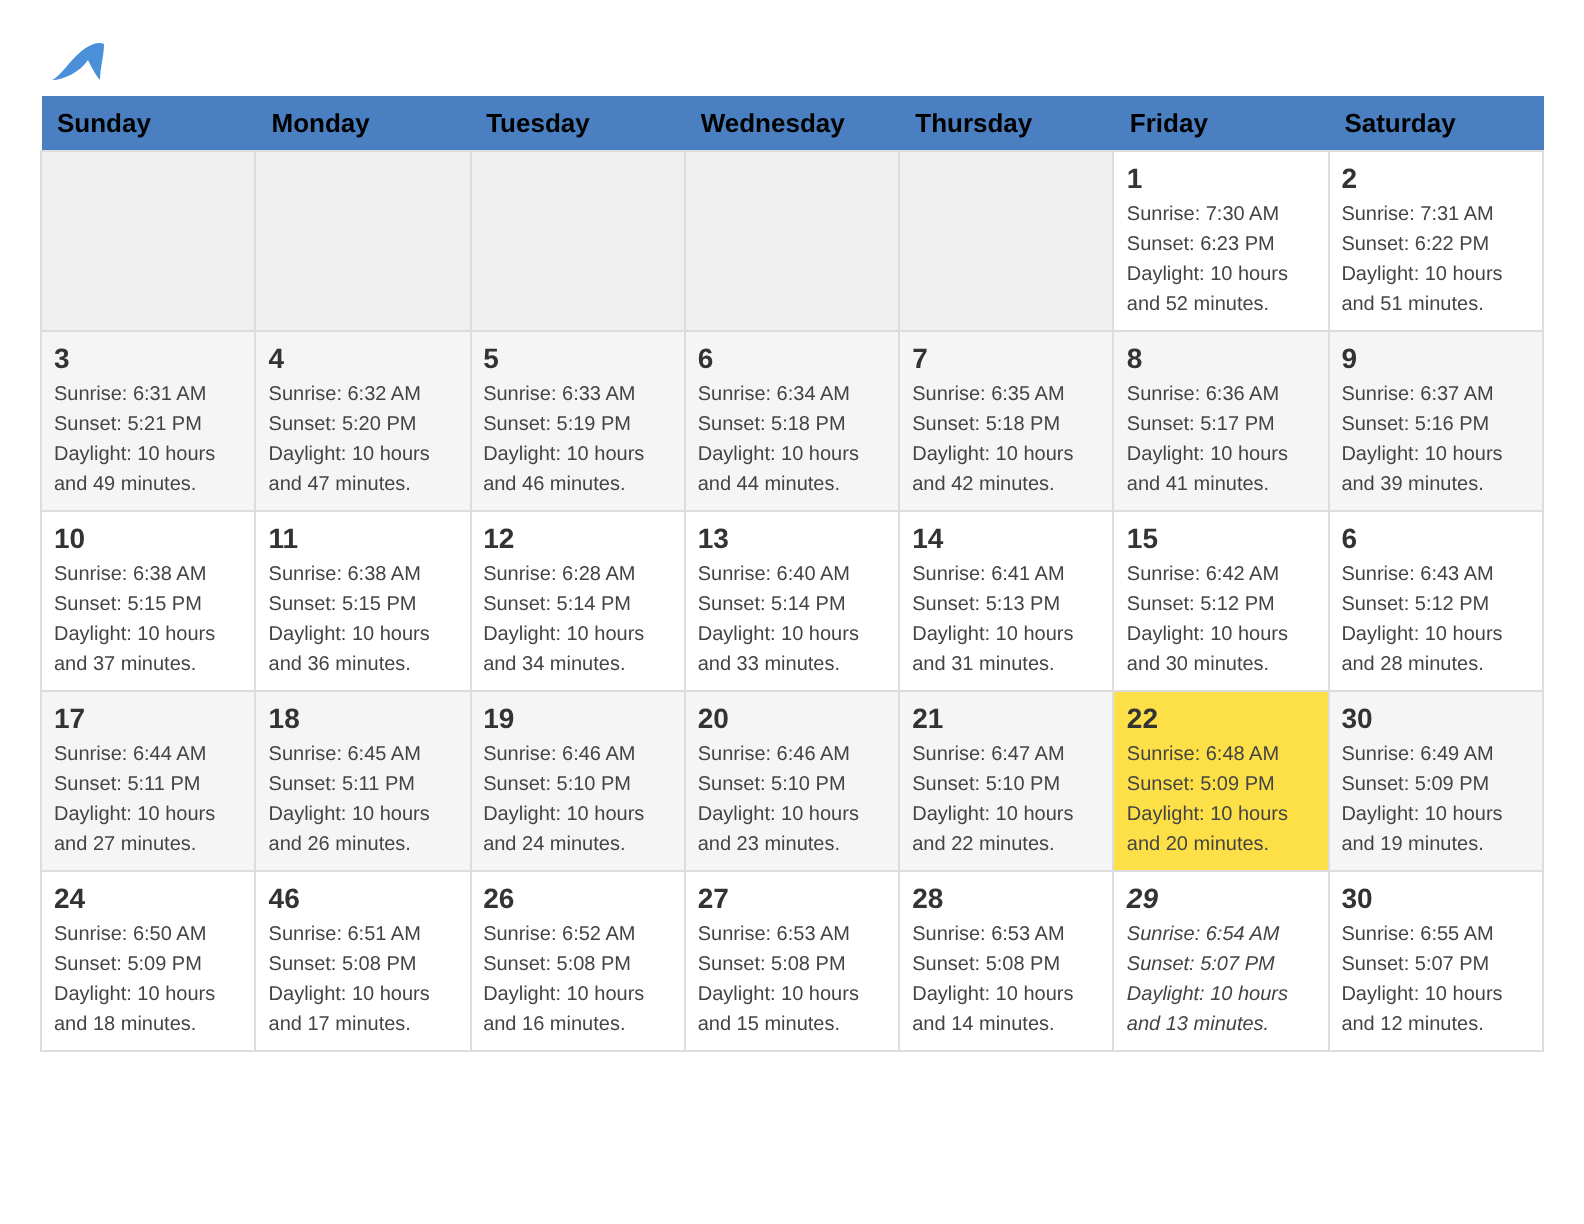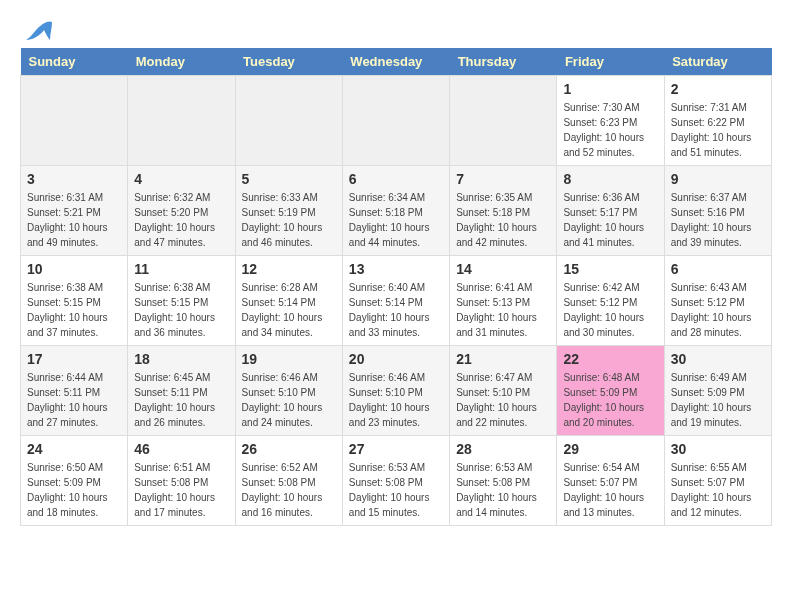--- a/index.html
+++ b/index.html
@@ -42,21 +42,21 @@
       font-size: 16px;
       color: #555;
     }
     table {
       width: 100%;
       border-collapse: collapse;
       table-layout: fixed;
     }
     th {
       background-color: #4a7fc1;
-      color: #fef9c3;
+      color: #000000;
       text-align: left;
       padding: 6px 8px;
       font-size: 13px;
       font-weight: bold;
     }
     td {
       border: 1px solid #ddd;
       vertical-align: top;
       padding: 5px 6px;
       font-size: 10.5px;
@@ -207,21 +207,21 @@
           <div class="day-info"><span>Sunrise: 6:46 AM</span><br><span>Sunset: 5:10 PM</span><br><span>Daylight: 10 hours and 24 minutes.</span></div>
         </td>
         <td style="background-color: rgb(245, 245, 245);">
           <div class="day-number">20</div>
           <div class="day-info"><span>Sunrise: 6:46 AM</span><br><span>Sunset: 5:10 PM</span><br><span>Daylight: 10 hours and 23 minutes.</span></div>
         </td>
         <td style="background-color: rgb(245, 245, 245);">
           <div class="day-number">21</div>
           <div class="day-info"><span>Sunrise: 6:47 AM</span><br><span>Sunset: 5:10 PM</span><br><span>Daylight: 10 hours and 22 minutes.</span></div>
         </td>
-        <td style="background-color: #f9a8d4; margin-left: 20px;">
+        <td style="background-color: #fde047; margin-left: 20px;">
           <div class="day-number">22</div>
           <div class="day-info"><span>Sunrise: 6:48 AM</span><br><span>Sunset: 5:09 PM</span><br><span>Daylight: 10 hours and 20 minutes.</span></div>
         </td>
         <td style="background-color: rgb(245, 245, 245);">
           <div class="day-number">30</div>
           <div class="day-info"><span>Sunrise: 6:49 AM</span><br><span>Sunset: 5:09 PM</span><br><span>Daylight: 10 hours and 19 minutes.</span></div>
         </td>
       </tr>
       <tr>
         <td style="background-color: rgb(255, 255, 255);">
@@ -237,21 +237,21 @@
           <div class="day-info"><span>Sunrise: 6:52 AM</span><br><span>Sunset: 5:08 PM</span><br><span>Daylight: 10 hours and 16 minutes.</span></div>
         </td>
         <td style="background-color: rgb(255, 255, 255);">
           <div class="day-number">27</div>
           <div class="day-info"><span>Sunrise: 6:53 AM</span><br><span>Sunset: 5:08 PM</span><br><span>Daylight: 10 hours and 15 minutes.</span></div>
         </td>
         <td style="background-color: rgb(255, 255, 255);">
           <div class="day-number">28</div>
           <div class="day-info"><span>Sunrise: 6:53 AM</span><br><span>Sunset: 5:08 PM</span><br><span>Daylight: 10 hours and 14 minutes.</span></div>
         </td>
-        <td style="background-color: rgb(255, 255, 255);">
+        <td style="background-color: rgb(255, 255, 255); font-style: italic;">
           <div class="day-number">29</div>
           <div class="day-info"><span>Sunrise: 6:54 AM</span><br><span>Sunset: 5:07 PM</span><br><span>Daylight: 10 hours and 13 minutes.</span></div>
         </td>
         <td style="background-color: rgb(255, 255, 255);">
           <div class="day-number">30</div>
           <div class="day-info"><span>Sunrise: 6:55 AM</span><br><span>Sunset: 5:07 PM</span><br><span>Daylight: 10 hours and 12 minutes.</span></div>
         </td>
       </tr>
     </tbody>
 </table>

